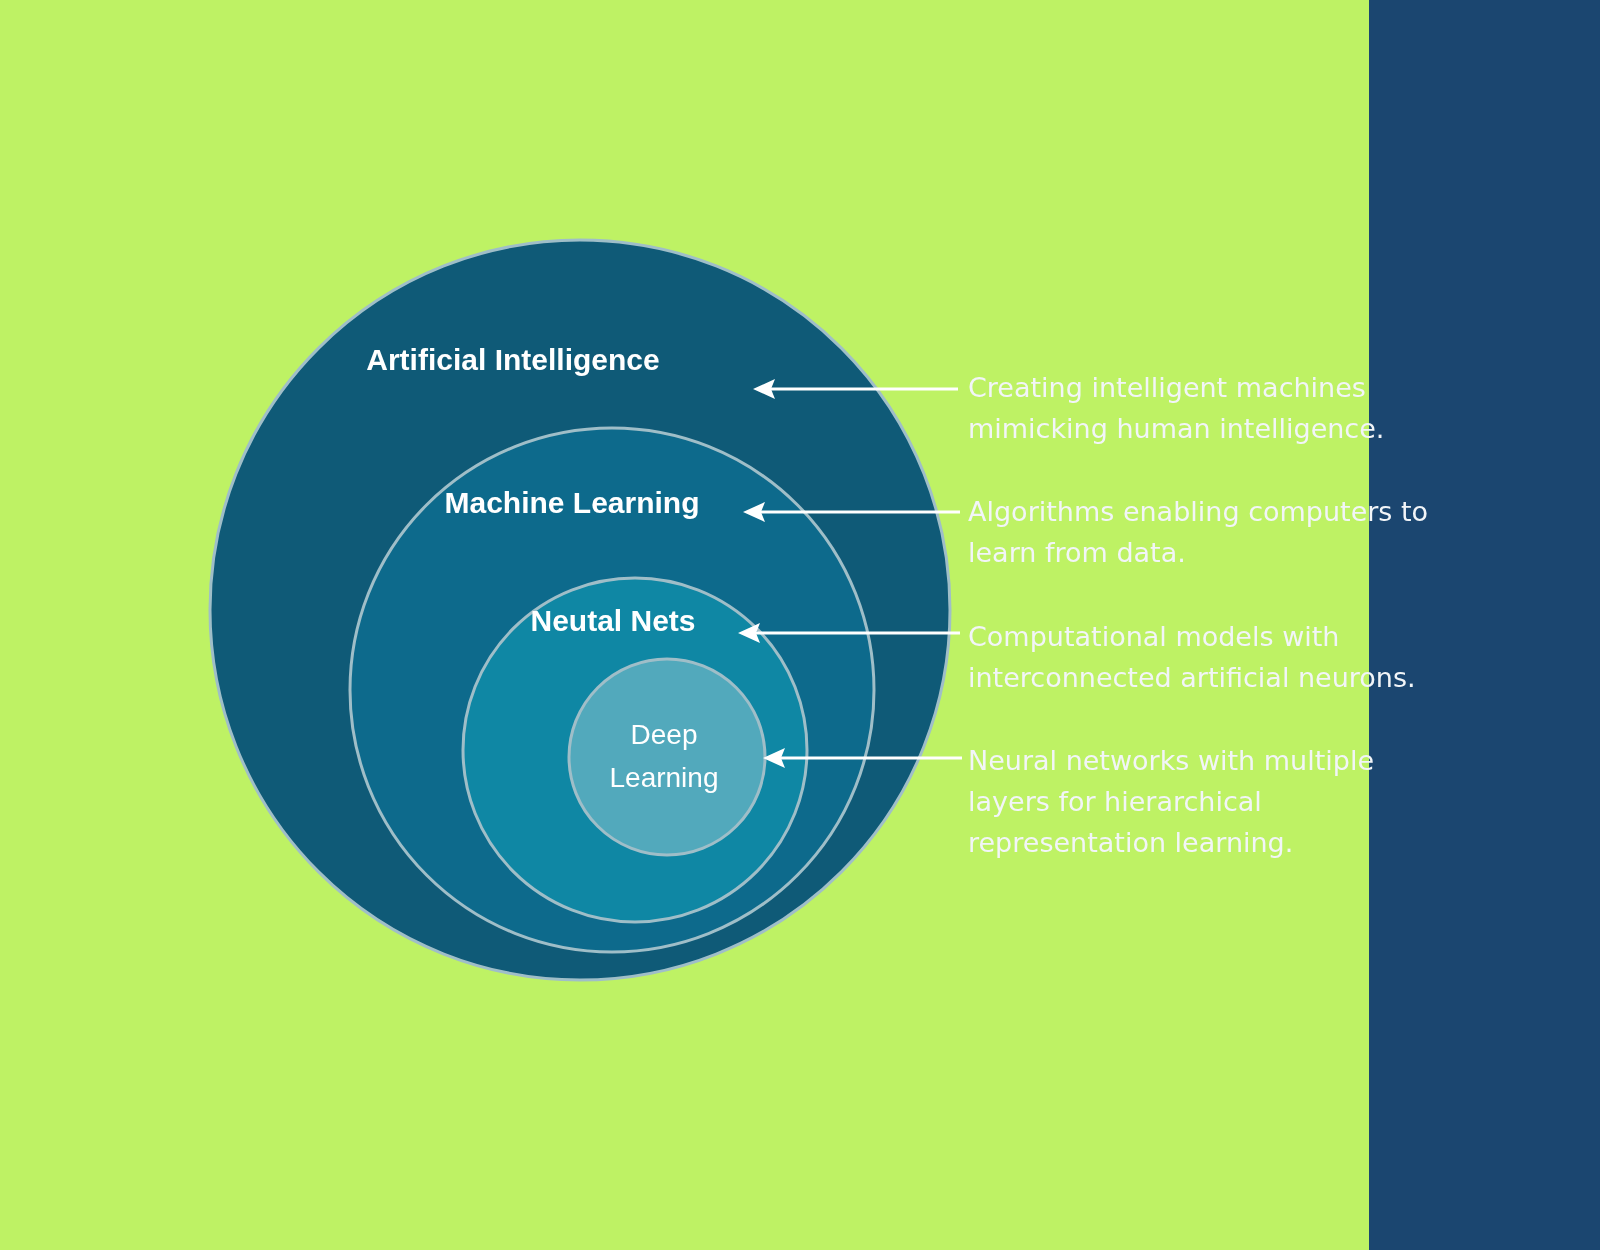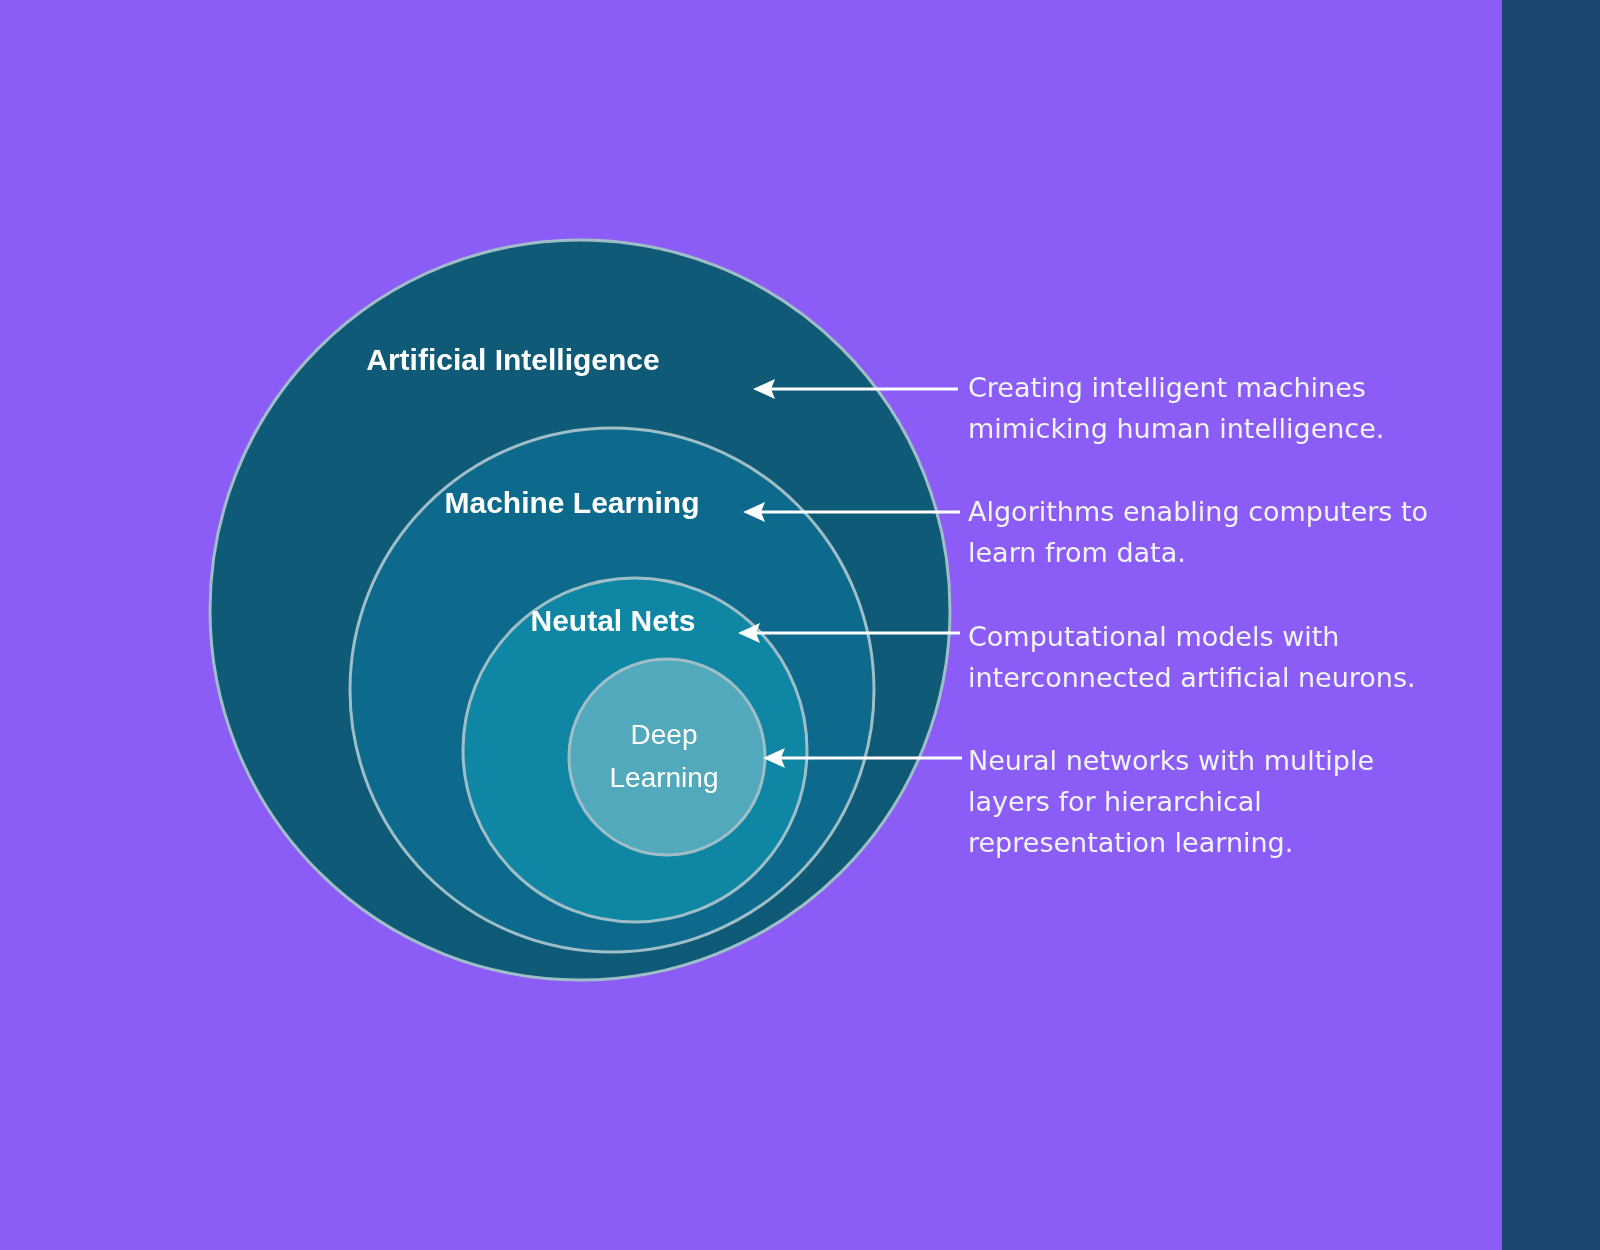--- a/index.html
+++ b/index.html
@@ -8,23 +8,23 @@
     background: #1b4670;
   }
   body {
     width: 1600px;
     height: 1250px;
     overflow: hidden;
     font-family: "DejaVu Sans", sans-serif;
   }
   #canvas {
     position: relative;
-    width: 1502px;
+    width: 1369px;
     height: 1250px;
-    background: #8b5cf6;
+    background: #bef264;
     text-align: center;
   }
   #diagram-svg {
     position: absolute;
     top: 0;
     left: 0;
     width: 1600px;
     height: 1250px;
     display: block;
   }

